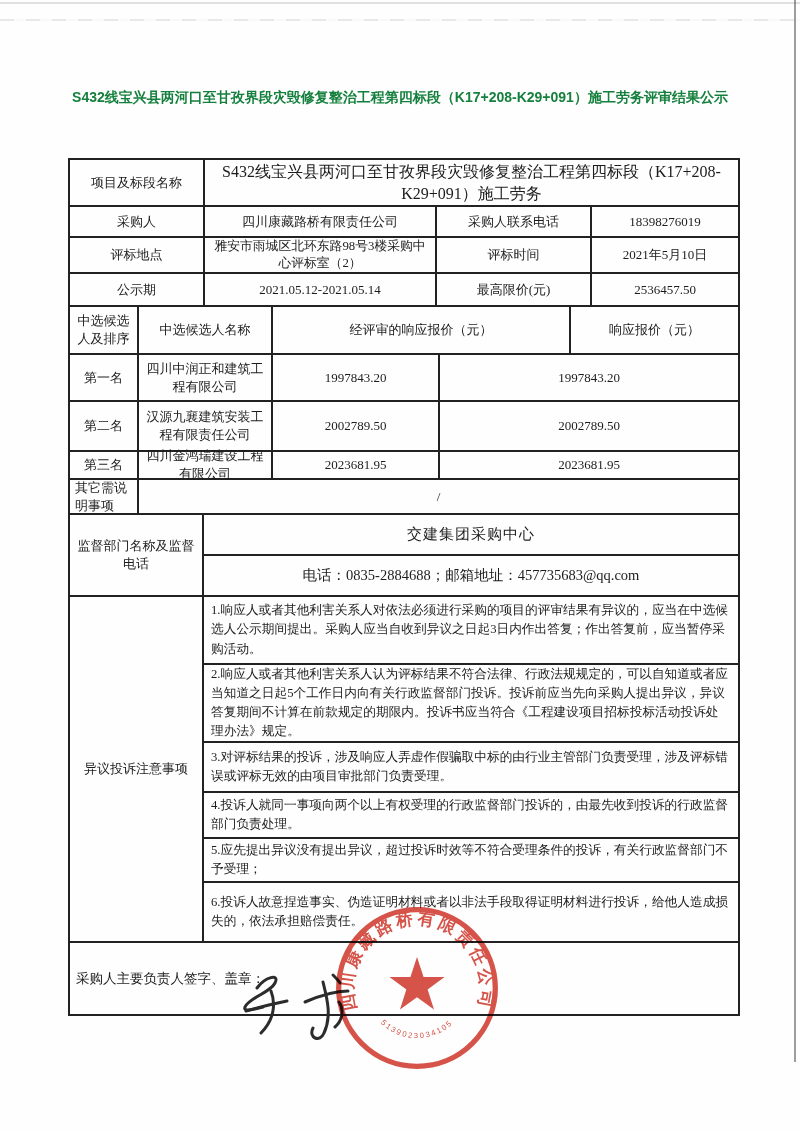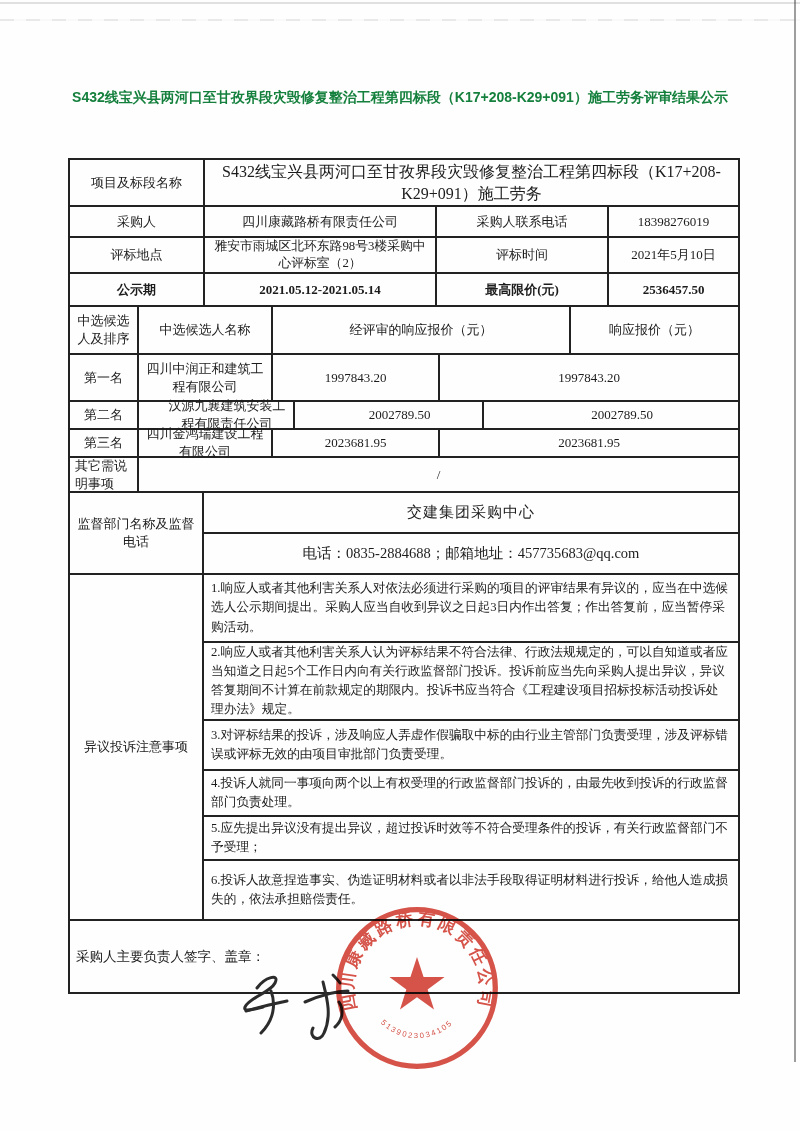--- a/index.html
+++ b/index.html
@@ -40,28 +40,28 @@
   .trow { display: flex; border-bottom: 2px solid #222; align-items: stretch; }
   .trow:last-child { border-bottom: none; }
   .cell {
     border-right: 2px solid #222;
     display: flex; align-items: center; justify-content: center;
     text-align: center; font-size: 13px; line-height: 1.35; padding: 2px 4px;
   }
   .cell:last-child { border-right: none; }
   .grow { flex: 1; }
   
-  .wA1 { width: 135px; } .wA2 { width: 232px; } .wA3 { width: 172px; }
+  .wA1 { width: 135px; } .wA2 { width: 232px; } .wA3 { width: 155px; }
   
   .wB1 { width: 69px; } .wB2 { width: 134px; } .wB3 { width: 167px; }
   
   .wC1 { width: 134px; }
   .h49 { height: 47px; } .h33 { height: 31px; } .h38 { height: 36px; }
-  .h35 { height: 33px; font-weight: bold; } .h50 { height: 48px; } .h49b { height: 47px; }
-  .h45 { height: 28px; gap: 22px; } .h38b { height: 28px; } .h37 { height: 35px; }
+  .h35 { height: 33px; } .h50 { height: 48px; } .h49b { height: 47px; }
+  .h45 { height: 50px; } .h38b { height: 28px; } .h37 { height: 35px; }
   .substack { flex: 1; display: flex; flex-direction: column; }
   .sub {
     flex: 1; display: flex; align-items: center; justify-content: center;
     border-bottom: 2px solid #222; font-size: 14.5px; text-align: center;
   }
   .sub:last-child { border-bottom: none; }
   .sub.dept { font-size: 15px; letter-spacing: 1px; }
   .notice-stack { flex: 1; display: flex; flex-direction: column; }
   .notice-item {
     border-bottom: 2px solid #222;

